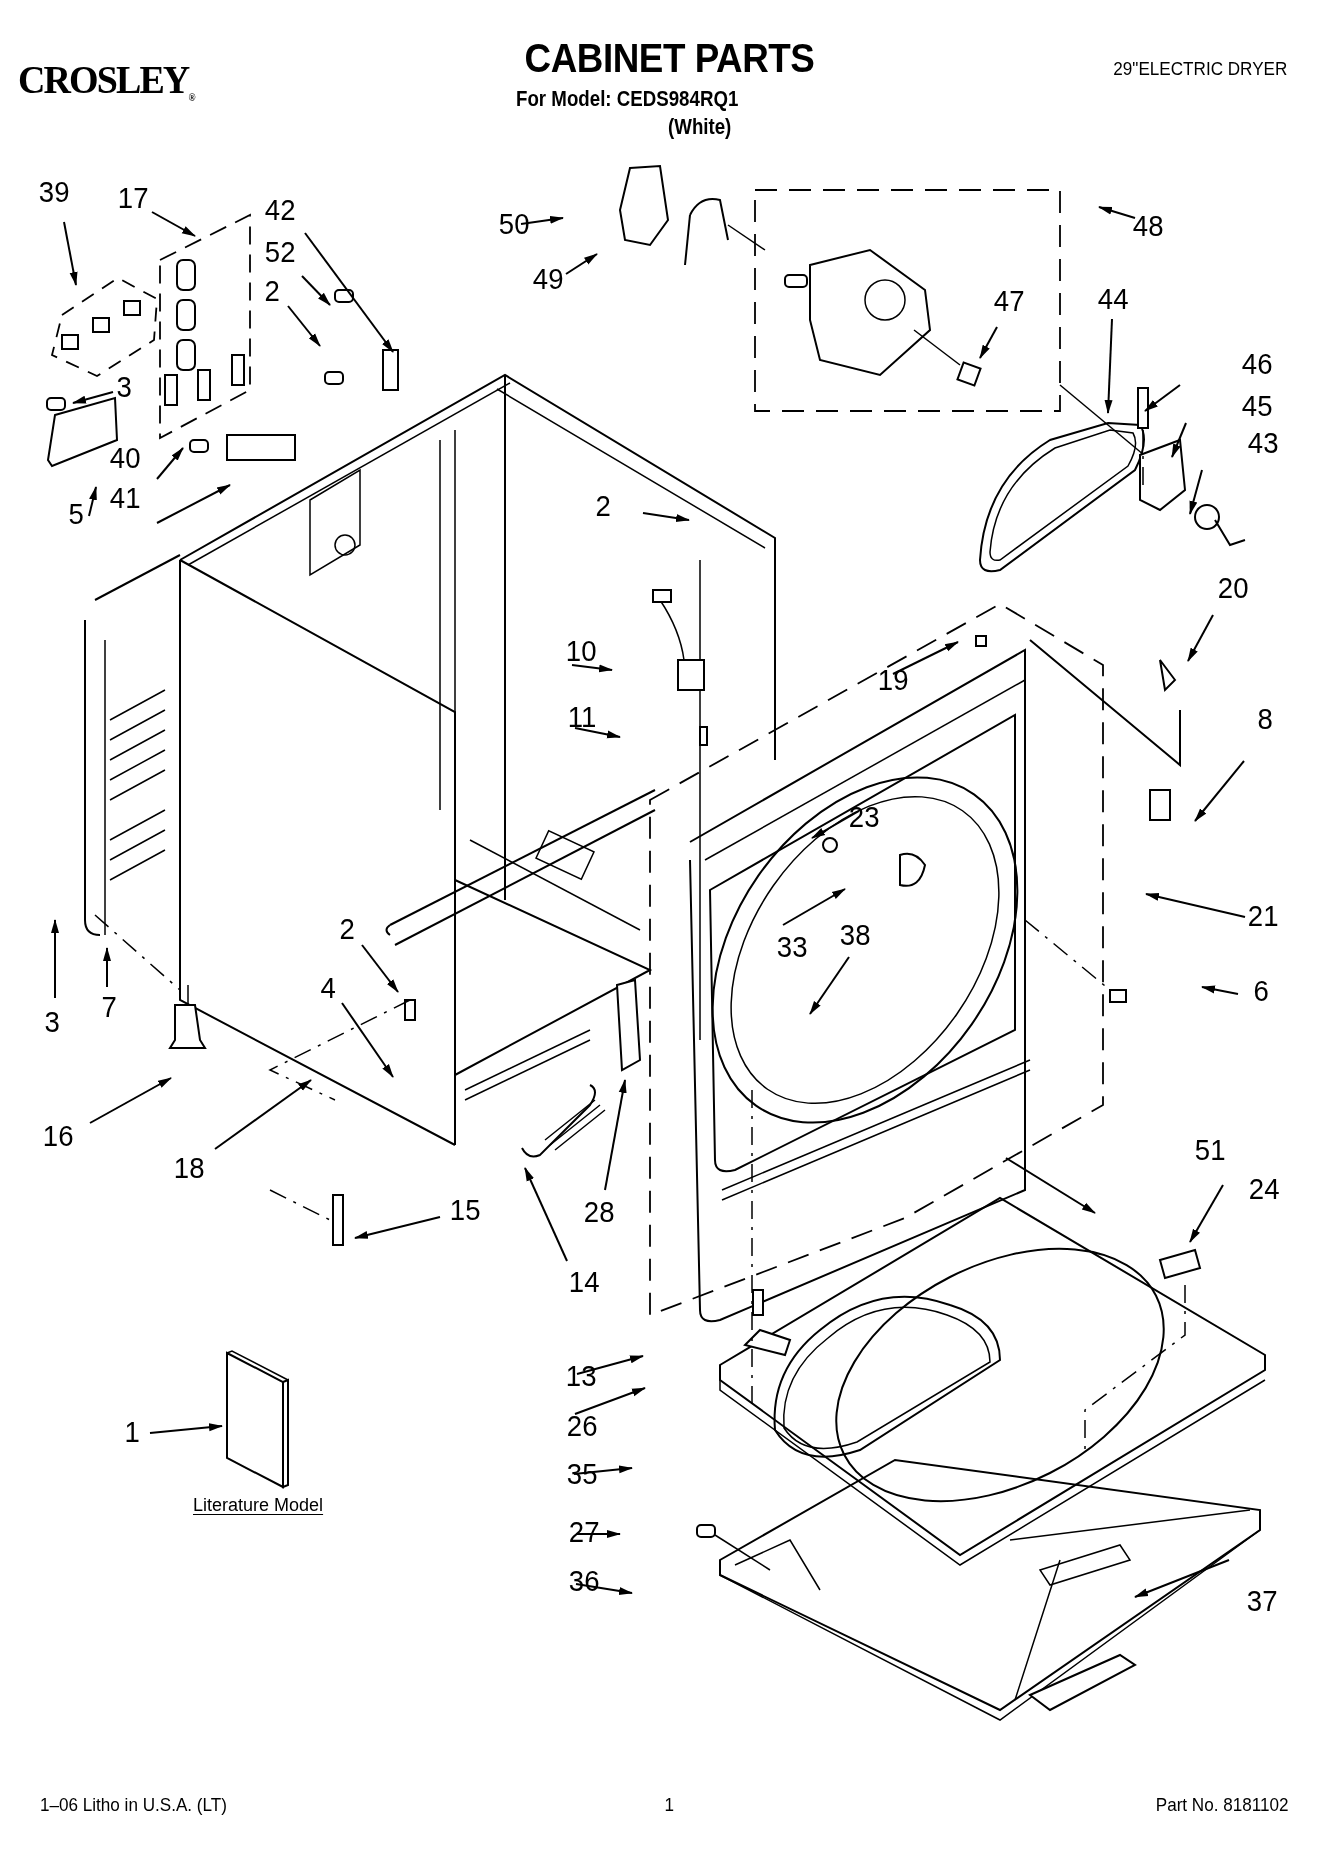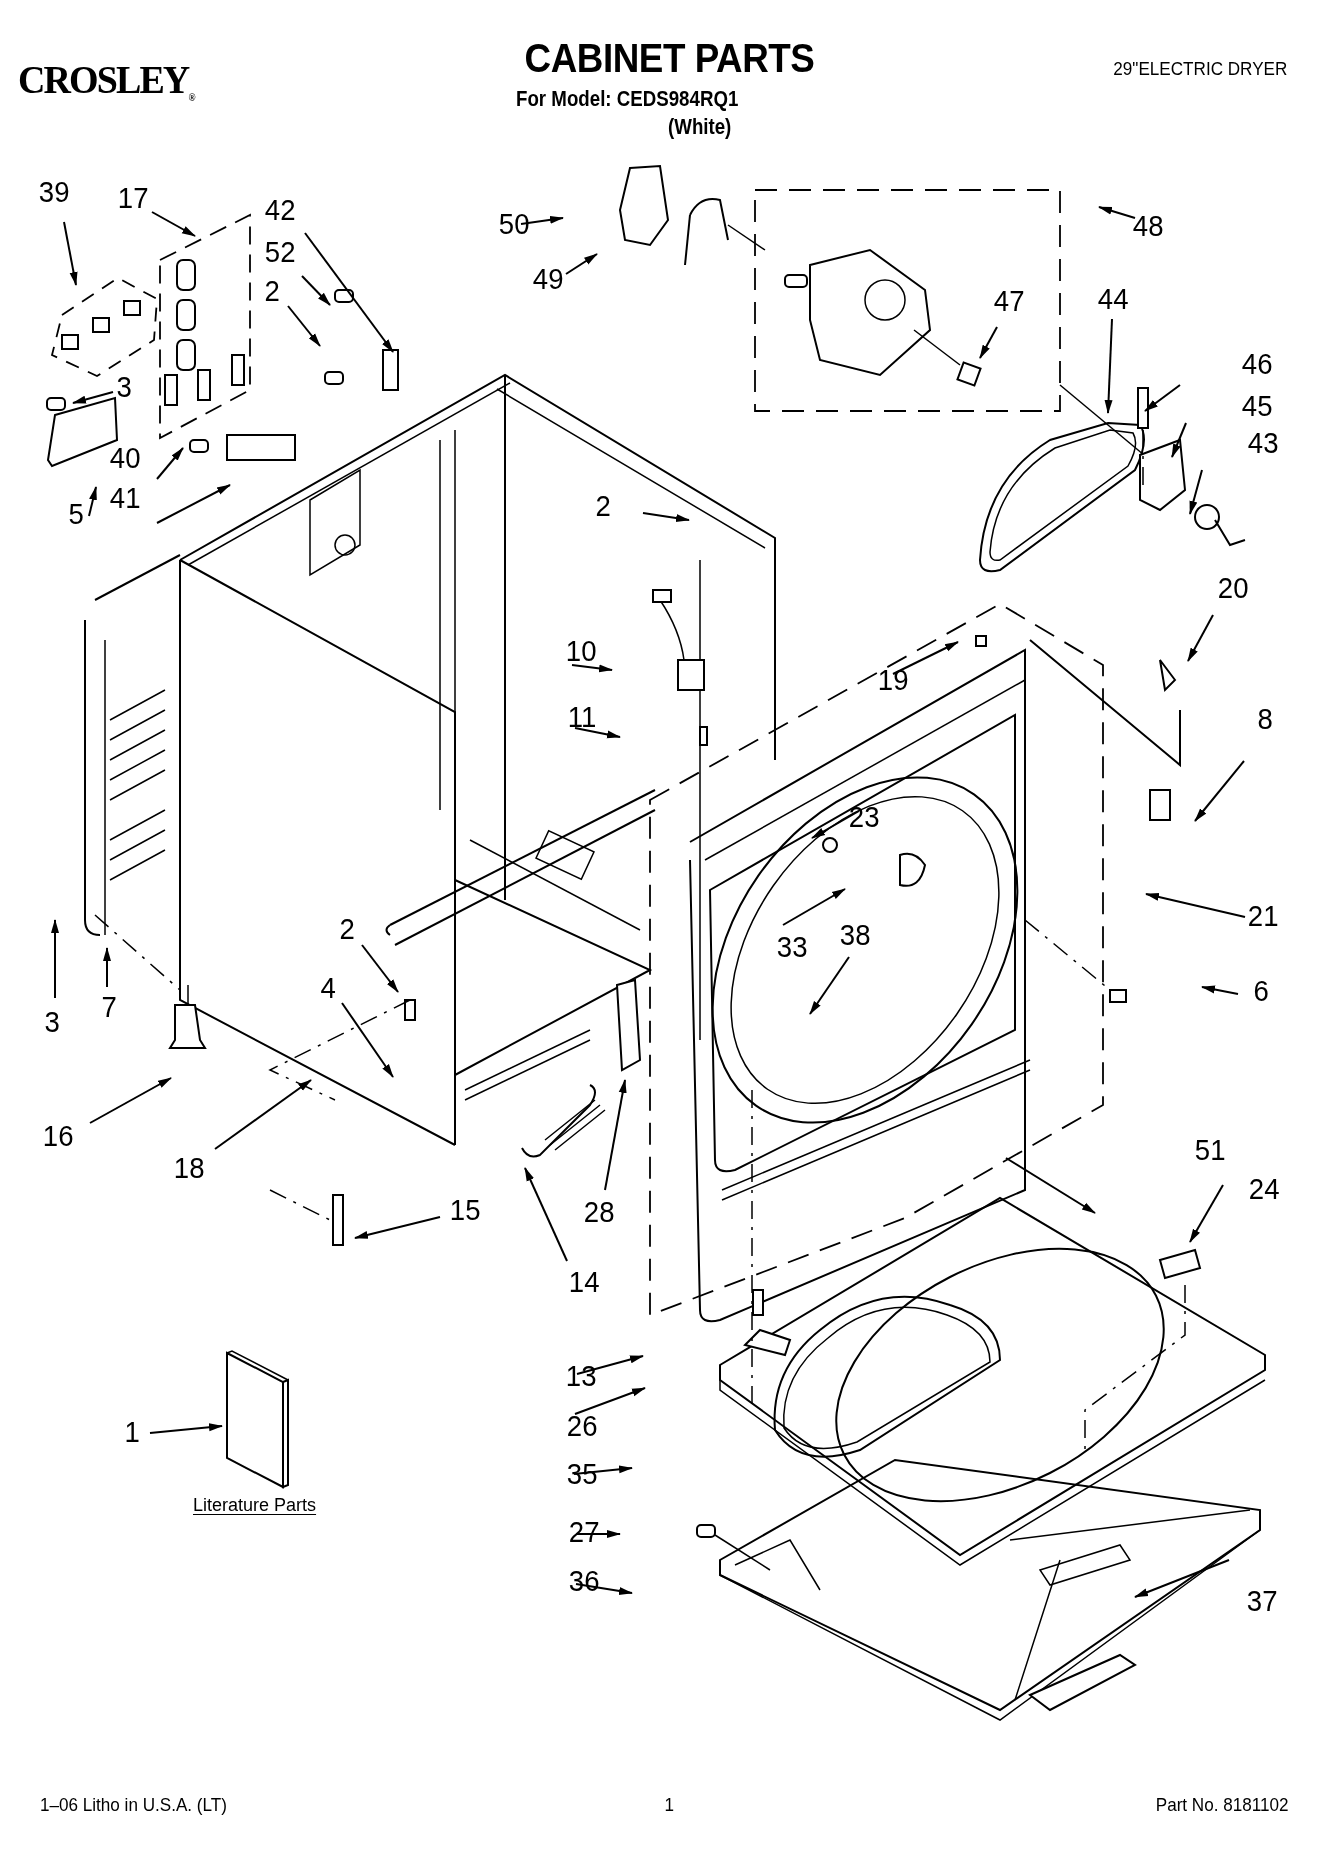--- a/index.html
+++ b/index.html
@@ -299,17 +299,17 @@
 <div class="callout" style="left:1194px;top:1136px">51</div>
 <div class="callout" style="left:1248px;top:1175px">24</div>
 <div class="callout" style="left:124px;top:1418px">1</div>
 <div class="callout" style="left:565px;top:1362px">13</div>
 <div class="callout" style="left:566px;top:1412px">26</div>
 <div class="callout" style="left:566px;top:1460px">35</div>
 <div class="callout" style="left:568px;top:1518px">27</div>
 <div class="callout" style="left:568px;top:1567px">36</div>
 <div class="callout" style="left:1246px;top:1587px">37</div>
 
-<div class="lit-label">Literature Parts</div>
+<div class="lit-label">Literature Model</div>
 
 <div class="abs footer foot-left">1–06 Litho in U.S.A. (LT)</div>
 <div class="abs footer foot-center">1</div>
 <div class="abs footer foot-right">Part No. 8181102</div>
 
 </body></html>

